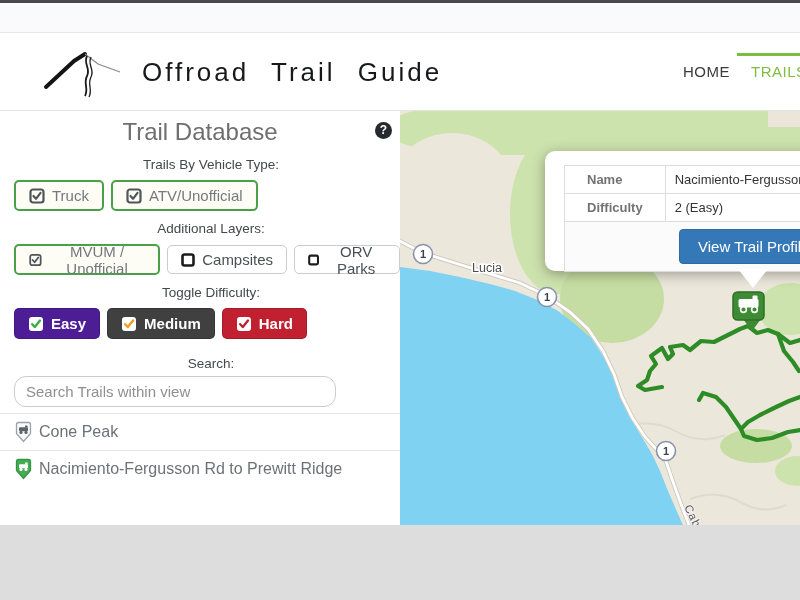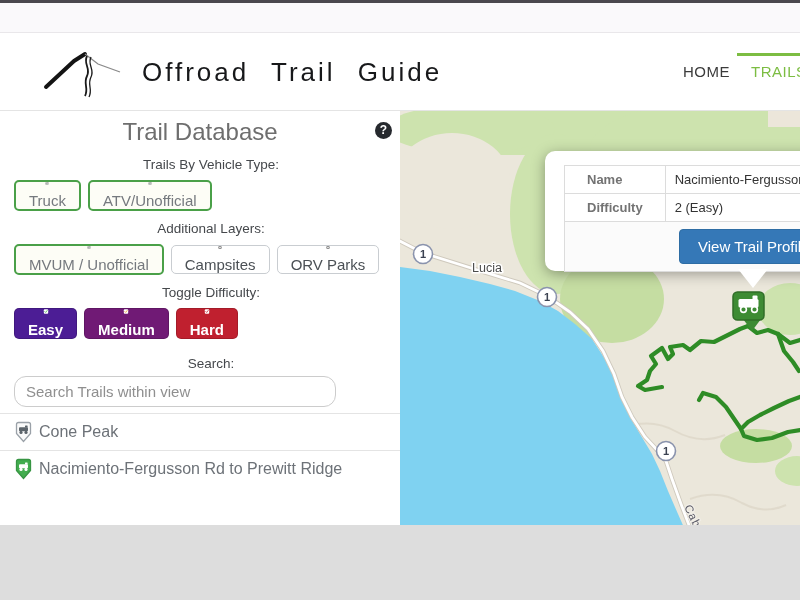--- a/index.html
+++ b/index.html
@@ -24,26 +24,26 @@
   .sidebar { position:relative; width:400px; background:#fff; overflow:hidden; }
   .map { position:relative; width:400px; height:488px; overflow:hidden; background:#ebe7db; }
 
   
   .db-title { margin-top:6px; text-align:center; font-size:24px; color:#6e6e6e; line-height:30px; }
   .help-btn { position:absolute; right:8px; top:11px; width:17px; height:17px; border-radius:50%;
               background:#26292e; color:#fff; font-size:12px; font-weight:bold; text-align:center; line-height:17px; cursor:pointer; }
   .section-label { margin:10px 0 0 22px; font-size:13.5px; color:#45484c;text-align:center; }
   .btn-row { display:flex; gap:7px; margin:8px 0 0 14px; align-items:center; }
   .chk-btn { display:inline-flex; align-items:center; gap:7px; height:31px; padding:0 13px;
-             border-radius:5px; font-size:15px; cursor:pointer; background:#fff;flex-direction:column; }
+             border-radius:5px; font-size:15px; cursor:pointer; background:#fff; }
   .chk-btn.green-outline { border:2px solid #4aa048; background:#fdfdf6; color:#75797e; }
   .chk-btn.gray-outline  { border:1px solid #c9cdd1; background:#fff; color:#4b5055; height:29px; }
   .chk-btn.solid { color:#fff; font-weight:bold; border:1px solid rgba(0,0,0,.15); }
   .chk-btn.easy   { background:#4c1d95; }
-  .chk-btn.medium { background:#701a75;align-items:center; }
+  .chk-btn.medium { background:#404040;align-items:center; }
   .chk-btn.hard   { background:#c0202f; }
   .cb-svg { display:block; }
   .search-input { display:block; margin:5px 0 0 14px; width:322px; height:31px; border:1px solid #ccc;
                   border-radius:12px; padding:0 11px; font-size:15px; color:#444; font-family:inherit; }
   .search-input::placeholder { color:#8f8f8f; }
   .trail-list { margin-top:6px; }
   .trail-item { display:flex; align-items:center; gap:6px; height:37px; padding-left:14px;
                 border-top:1px solid #e4e4e4; cursor:pointer; }
   .trail-item-label { font-size:16px; color:#6d7278; }
 

